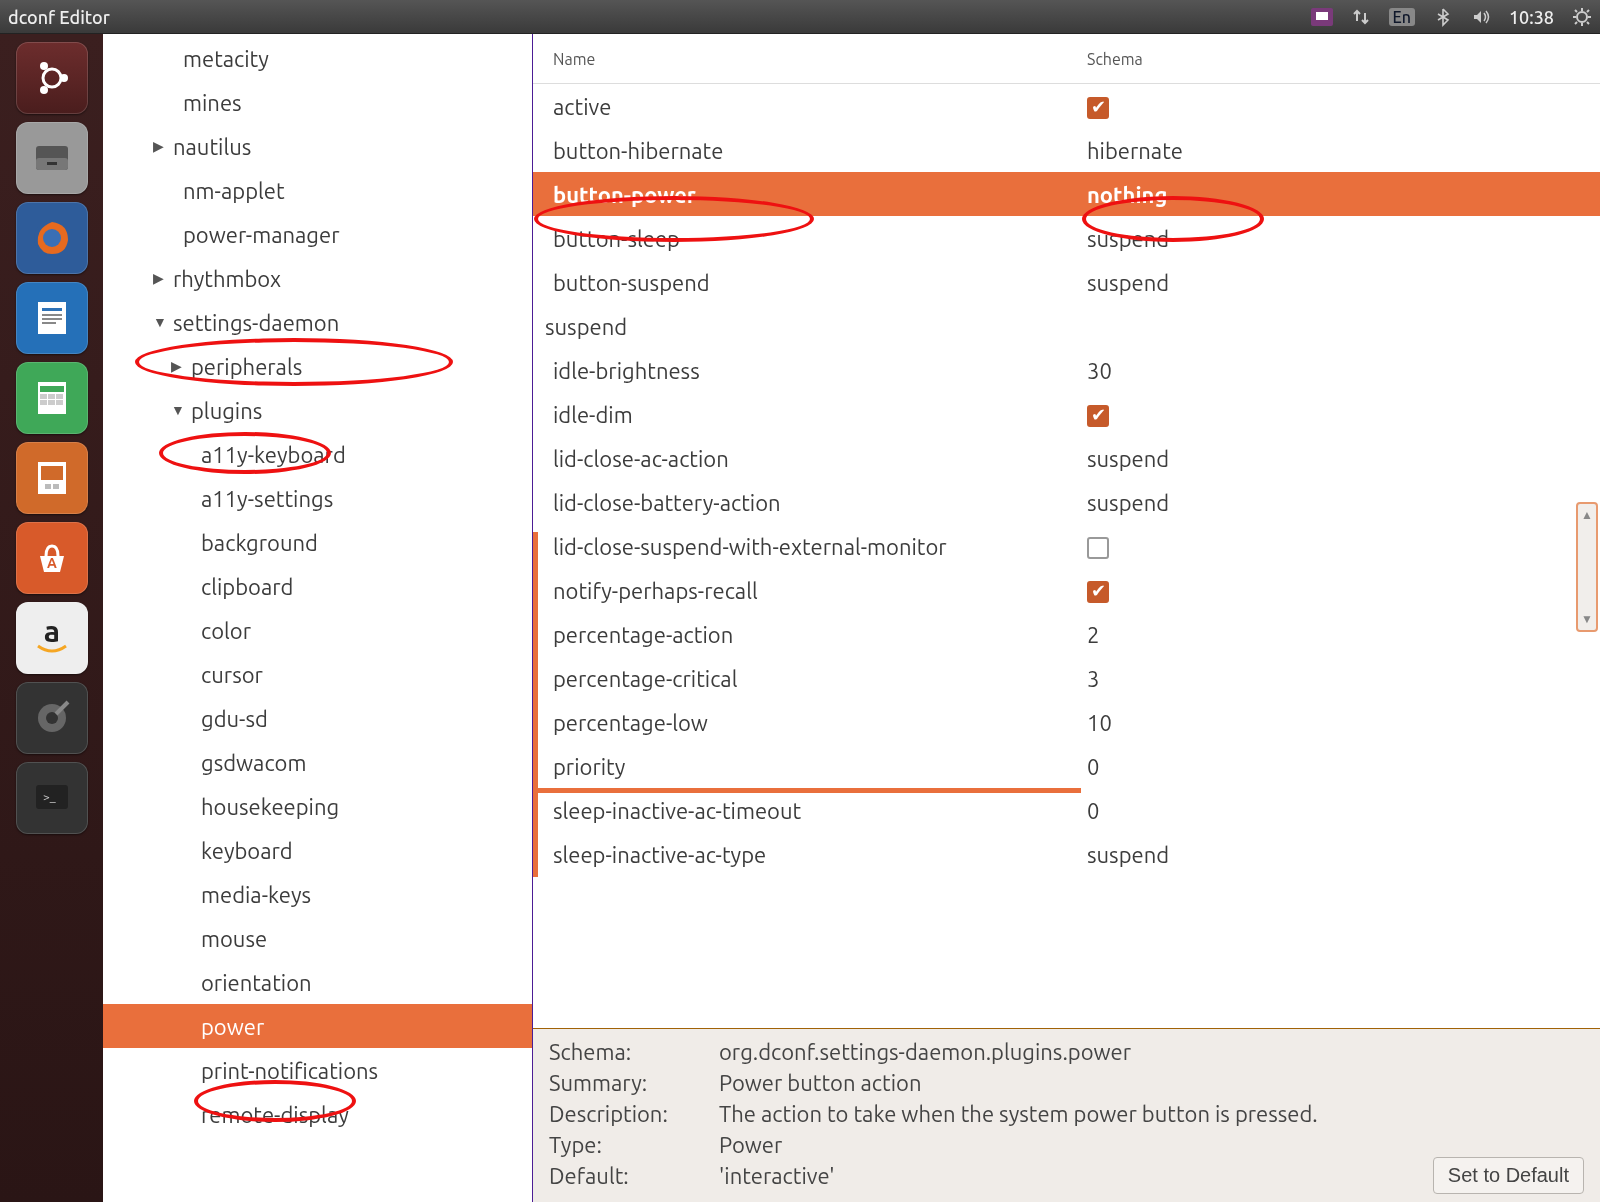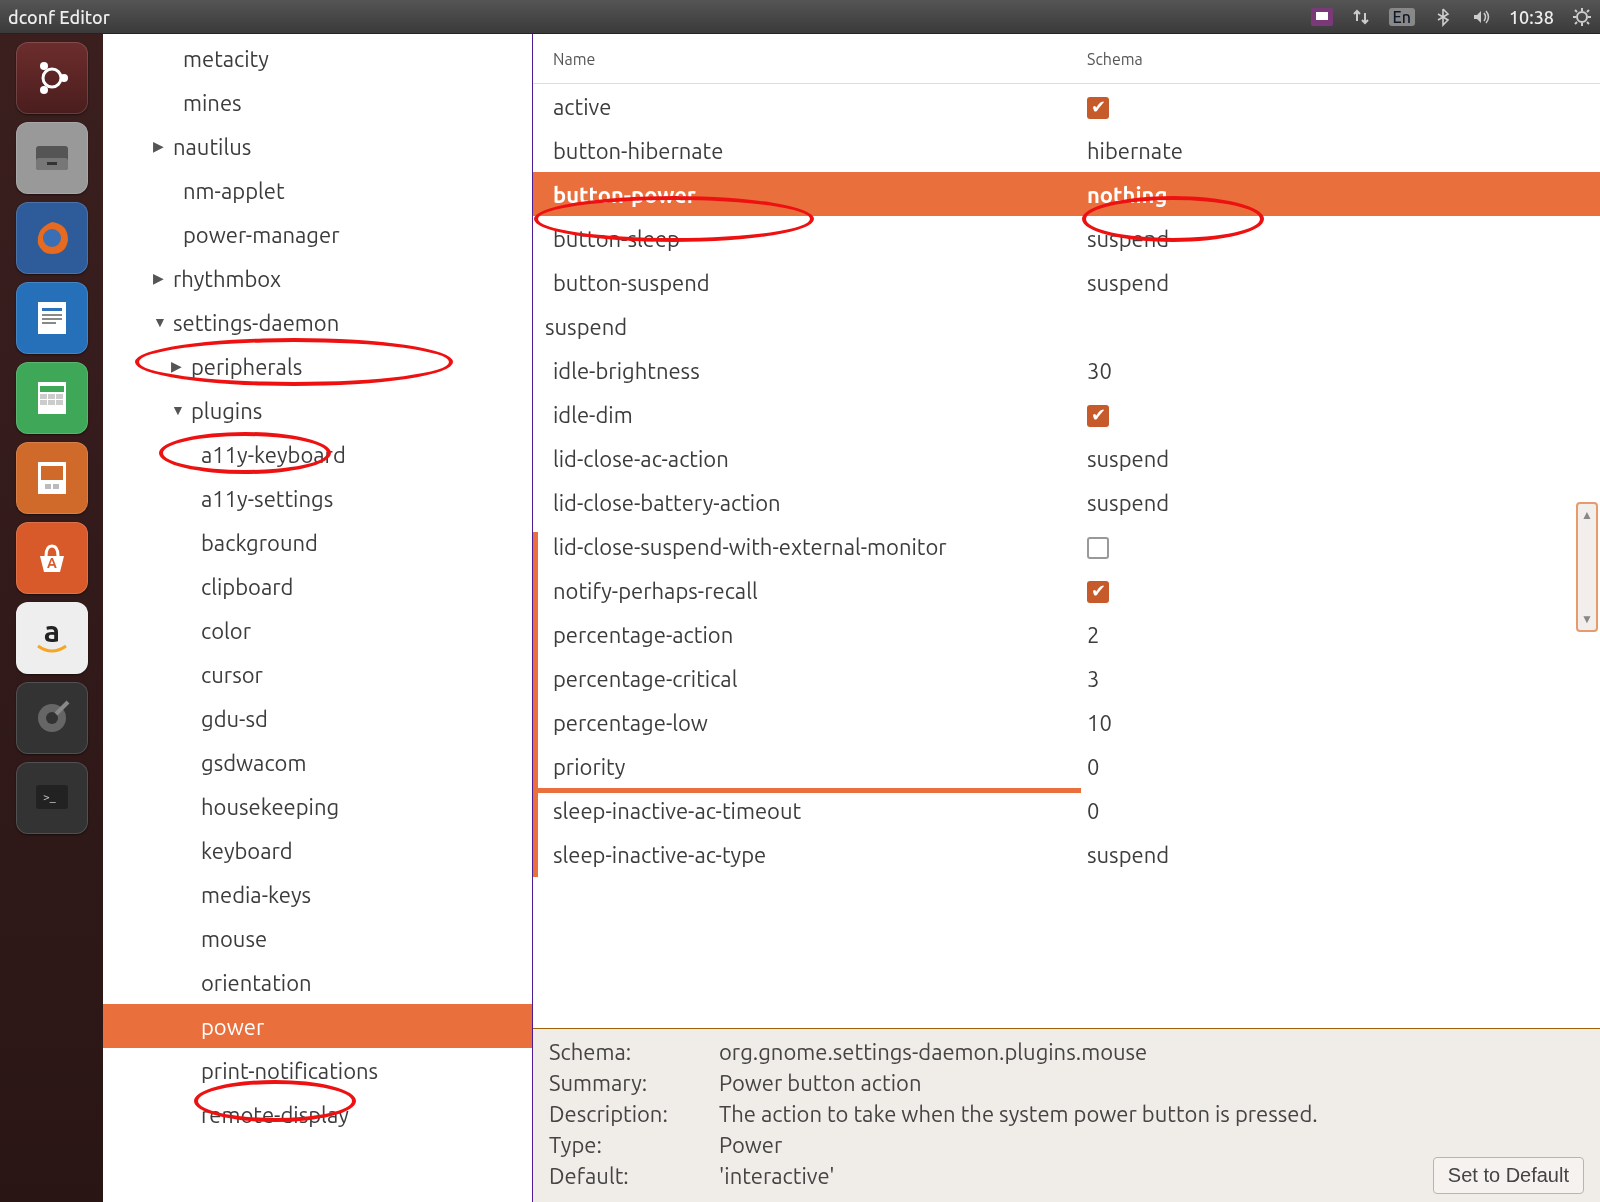--- a/index.html
+++ b/index.html
@@ -508,21 +508,21 @@
       </div>
 
     <div class="scrollbar">
       <span>▲</span>
       <span>▼</span>
     </div>
 
     <div class="details">
       <div class="drow">
         <div class="dlabel">Schema:</div>
-        <div class="dval">org.gnome.settings-daemon.plugins.mouse</div>
+        <div class="dval">org.dconf.settings-daemon.plugins.power</div>
       </div>
       <div class="drow">
         <div class="dlabel">Summary:</div>
         <div class="dval">Power button action</div>
       </div>
       <div class="drow">
         <div class="dlabel">Description:</div>
         <div class="dval">The action to take when the system power button is pressed.</div>
       </div>
       <div class="drow">

